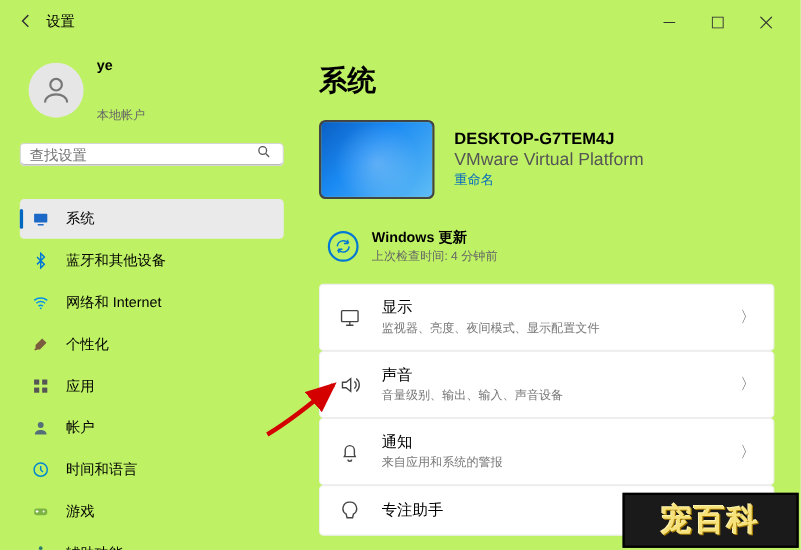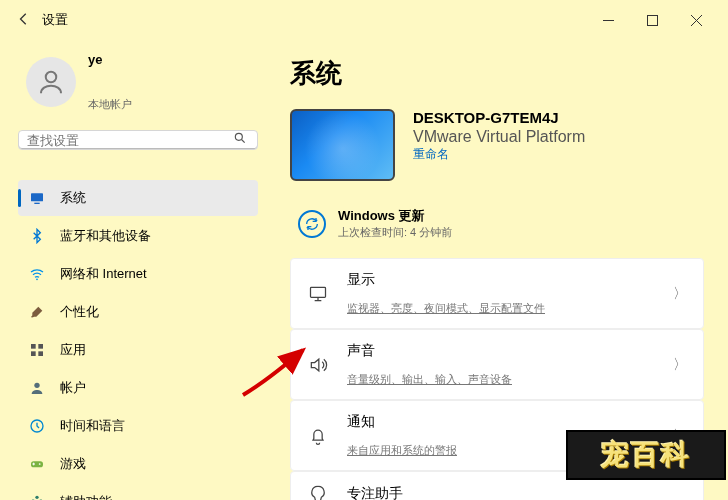--- a/index.html
+++ b/index.html
@@ -1,17 +1,17 @@
 <!DOCTYPE html>
 <html><head>
 <meta charset="utf-8">
 <style>
   * { margin: 0; padding: 0; box-sizing: border-box; font-family: "Segoe UI", "Microsoft YaHei", sans-serif; }
   body { width: 728px; height: 500px; background: #f3f3f3; overflow: hidden; position: relative; }
-  .window { width: 100%; height: 100%; background: #fef9c3; display: flex; flex-direction: column; }
+  .window { width: 100%; height: 100%; background: #bef264; display: flex; flex-direction: column; }
   .titlebar { height: 40px; display: flex; align-items: center; padding: 0 10px; }
   .titlebar .back { width: 28px; text-align: center; font-size: 14px; cursor: pointer; }
   .titlebar .title { font-size: 13px; margin-left: 4px; }
   .titlebar .spacer { flex: 1; }
   .winctrl { width: 44px; height: 32px; display: flex; align-items: center; justify-content: center; font-size: 12px; cursor: pointer; }
   .winctrl svg { width: 11px; height: 11px; }
   .body { flex: 1; display: flex; overflow: hidden; }
   .sidebar { width: 270px; padding: 4px 12px 0 18px; display: flex; flex-direction: column; }
   .profile { display: flex; align-items: center; gap: 12px; padding: 8px 8px 18px 8px; }
   .avatar { width: 50px; height: 50px; border-radius: 50%; background: #e6e6e6; display: flex; align-items: center; justify-content: center; }
@@ -20,39 +20,39 @@
   .search { display: flex; align-items: center; background: #fff; border: 1px solid #d6d6d6; border-radius: 4px; height: 32px; padding: 0 8px; margin-bottom: 30px; box-shadow: inset 0 -1px 0 #bbb; }
   .search input { flex: 1; border: none; outline: none; font-size: 13px; background: transparent; }
   .search .sicn { width: 18px; text-align: center; color: #555; }
   .navlist { display: flex; flex-direction: column; gap: 2px; }
   .navitem { display: flex; align-items: center; gap: 14px; height: 36px; padding: 0 10px; border-radius: 4px; font-size: 13px; cursor: pointer; position: relative; }
   .navitem.active { background: #eaeaea; }
   .navitem.active::before { content: ""; position: absolute; left: 0; top: 9px; bottom: 9px; width: 3px; background: #0067c0; border-radius: 2px; }
   .navicon { width: 18px; height: 18px; display: flex; align-items: center; justify-content: center; }
   .content { flex: 1; padding: 16px 24px 0 20px; overflow-y: auto; }
   .content h1 { font-size: 26px; font-weight: 600; margin-bottom: 18px; }
-  .device { display: flex; align-items: flex-start; gap: 18px; margin-bottom: 20px; }
+  .device { display: flex; align-items: center; gap: 18px; margin-bottom: 20px; }
   .thumb { width: 105px; height: 72px; border-radius: 6px; background: linear-gradient(135deg, #0b5fc4, #1a8af3 40%, #5fbdf5); border: 2px solid #444; position: relative; overflow: hidden; }
   .thumb::after { content: ""; position: absolute; inset: 0; background: radial-gradient(circle at 50% 55%, rgba(255,255,255,0.25), transparent 60%); }
   .device .dn { font-size: 15px; font-weight: 600; }
   .device .dp { font-size: 16px; color: #555; margin-top: 2px; }
   .device .rn { font-size: 12px; color: #0067c0; margin-top: 0; cursor: pointer; }
   .update { display: flex; align-items: center; gap: 12px; padding: 6px 8px 18px 8px; }
   .upicon { width: 28px; height: 28px; border-radius: 50%; border: 2px solid #0078d4; display: flex; align-items: center; justify-content: center; color: #0078d4; }
   .update .ut { font-size: 13px; font-weight: 600; }
   .update .us { font-size: 11px; color: #666; }
   .cards { display: flex; flex-direction: column; gap: 0; }
   .card { background: #fff; border: 1px solid #eee; border-radius: 4px; display: flex; align-items: center; padding: 12px 16px; gap: 18px; cursor: pointer; min-height: 58px; }
   .cicon { width: 22px; display: flex; align-items: center; justify-content: center; color: #444; }
   .card .ct { font-size: 14px; }
-  .card .cs { font-size: 11px; color: #777; margin-top: 12px; text-decoration: underline; }
+  .card .cs { font-size: 11px; color: #777; margin-top: 2px; }
   .card .chev { color: #666; font-size: 14px; }
   .card .mid { flex: 1; }
   .arrow-annot { position: absolute; left: 238px; top: 340px; pointer-events: none; }
-  .watermark { position: absolute; right: 2px; bottom: 20px; width: 160px; height: 50px; background: #1a1a1a; border: 2px solid #000; display: flex; align-items: center; justify-content: center; color: #f6e27a; font-weight: 900; font-size: 28px; letter-spacing: 2px; text-shadow: 1px 1px 0 #a77c00, -1px -1px 0 #fff3b0; font-family: "Microsoft YaHei", sans-serif; }
+  .watermark { position: absolute; right: 2px; bottom: 2px; width: 160px; height: 50px; background: #1a1a1a; border: 2px solid #000; display: flex; align-items: center; justify-content: center; color: #f6e27a; font-weight: 900; font-size: 28px; letter-spacing: 2px; text-shadow: 1px 1px 0 #a77c00, -1px -1px 0 #fff3b0; font-family: "Microsoft YaHei", sans-serif; }
 </style>
 </head>
 <body>
 
 <div class="window">
 
   <div class="titlebar">
     <div class="back">
       <svg viewBox="0 0 16 16" width="14" height="14">
           <path d="M10 2 4 8l6 6" fill="none" stroke="#333" stroke-width="1.5"></path>

